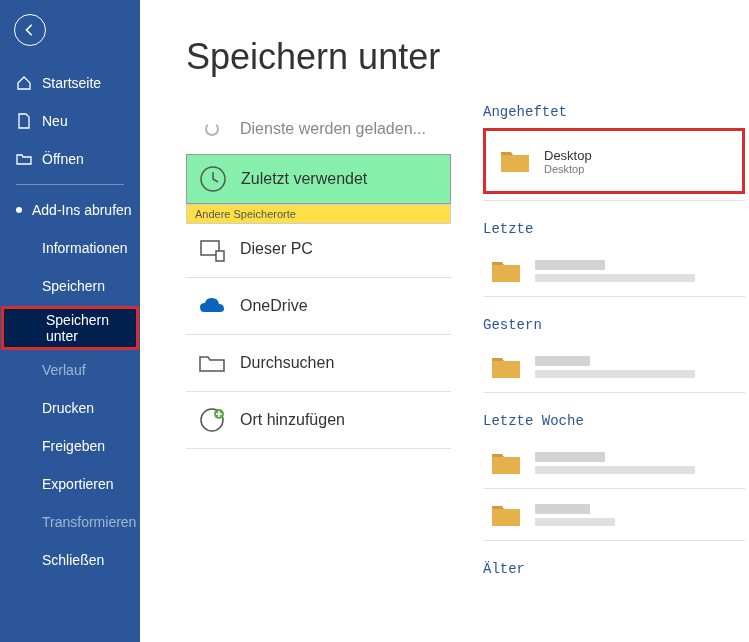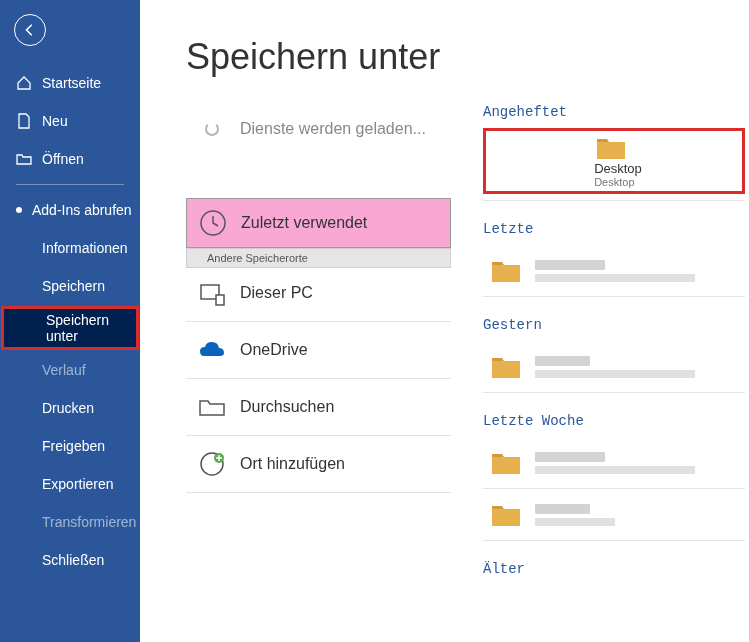--- a/index.html
+++ b/index.html
@@ -19,25 +19,25 @@
 .highlight-box { border: 3px solid #d92c2c; margin: 1px 1px; }
 
 
 .main { flex: 1; display: flex; flex-direction: column; padding: 36px 0 0 46px; color: #333; }
 .page-title { font-size: 36px; font-weight: 300; color: #333; margin-bottom: 26px; }
 .content-row { display: flex; }
 
 .locations { width: 265px; }
 .loc-item { display: flex; align-items: center; height: 50px; border-top: 1px solid transparent; border-bottom: 1px solid transparent; cursor: pointer; padding-left: 10px; }
 .loc-item .loc-icon { width: 32px; height: 32px; margin-right: 12px; display: flex; align-items: center; justify-content: center; }
-.loc-item.selected { background: #f9a8d4; border: 1px solid #9a9a9a; margin-top: 44px; }
+.loc-item.selected { background: #86efac; border: 1px solid #9a9a9a; }
 .loc-item.loading { color: #888; cursor: default; }
 .loc-item.loading .spinner { width: 14px; height: 14px; border: 2px solid #b5b5b5; border-top-color: transparent; border-radius: 50%; }
 .loc-hr { height: 1px; background: #e1e1e1; margin: 3px 0; }
-.loc-section-label { font-size: 11px; color: #555; background: #e5e5e5; border: 1px solid #cfcfcf; padding: 3px 20px; }
+.loc-section-label { font-size: 11px; color: #555; background: #fde047; border: 1px solid #cfcfcf; padding: 3px 8px; }
 
 
 .recent { flex: 1; padding-left: 32px; padding-right: 4px; }
 .recent-section { margin-bottom: 20px; }
 .recent-heading { font-size: 14px; font-weight: 400; color: #2b579a; margin-bottom: 8px; font-family: Liberation Mono, monospace; }
 .recent-item { display: flex; align-items: center; height: 52px; border-bottom: 1px solid #e4e4e4; cursor: pointer; padding-left: 8px; }
 .recent-item .folder-icon { width: 30px; height: 26px; margin-right: 14px; }
 .recent-item .text-col { display: flex; flex-direction: column; }
 .recent-item .title { font-size: 13px; color: #333; }
 .recent-item .subtitle { font-size: 11px; color: #777; }
@@ -178,21 +178,21 @@
           </span>
         <span>Ort hinzufügen</span>
       </div>
       <div class="loc-hr"></div>
     </div>
 
     <div class="recent">
       <div class="recent-section">
         <div class="recent-heading">Angeheftet</div>
         <div class="pinned-box">
-          <div class="recent-item" style="border-bottom:none;flex-direction:column;">
+          <div class="recent-item" style="border-bottom:none;">
             <span class="folder-icon"><svg viewBox="0 0 30 26">
                   <path class="folder-tab" d="M1 4 H11 L13 7 H1 Z"></path>
                   <path class="folder-shape" d="M1 7 H29 V24 H1 Z"></path>
                 </svg></span>
             <div class="text-col">
               <span class="title">Desktop</span>
               <span class="subtitle">Desktop</span>
             </div>
           </div>
         </div>

